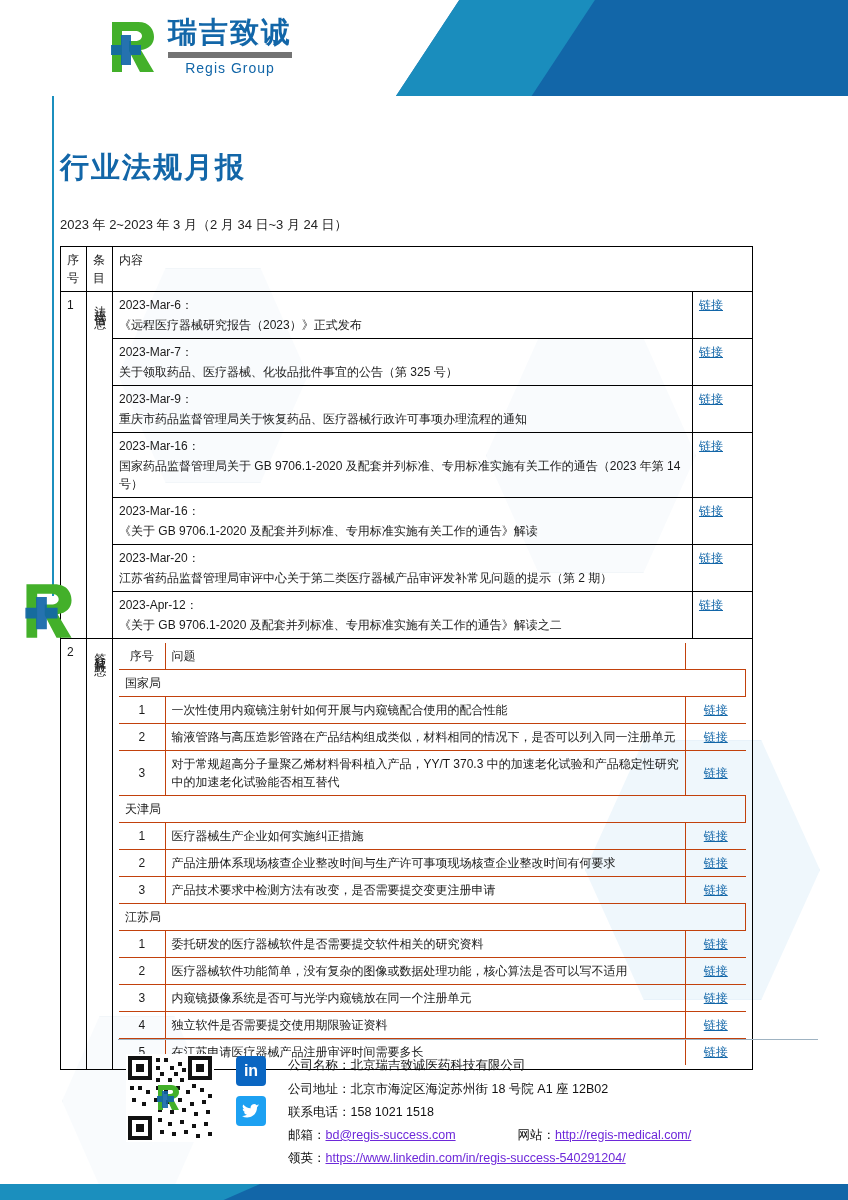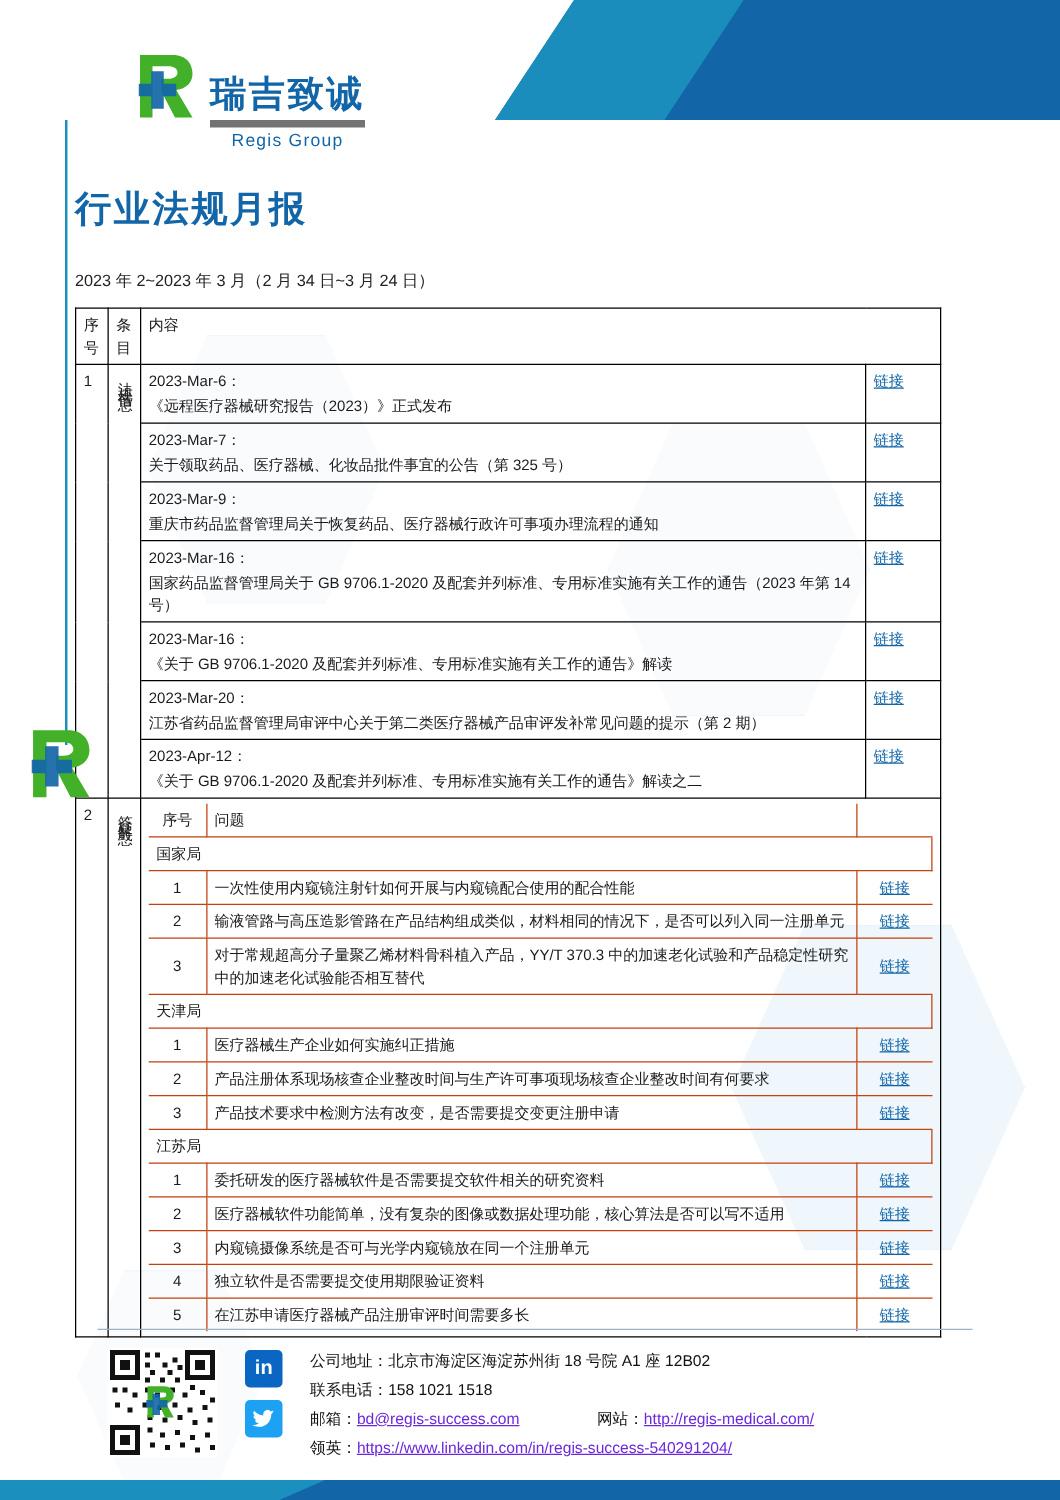--- a/index.html
+++ b/index.html
@@ -59,21 +59,21 @@
     position: absolute;
     left: 108px; top: 18px;
     display: flex;
     align-items: center;
     gap: 10px;
   }
   .logo-mark {
     width: 50px; height: 54px;
     position: relative;
   }
-  .logo-text { line-height: 1; margin-top: 44px; }
+  .logo-text { line-height: 1; }
   .logo-cn {
     font-size: 29px;
     font-weight: bold;
     color: #1266a8;
     letter-spacing: 2px;
     font-family: "Liberation Sans", sans-serif;
   }
   .logo-en {
     font-size: 14px;
     color: #1266a8;
@@ -174,20 +174,21 @@
   .nb-top { border-top: none !important; }
   .nb-right { border-right: none !important; }
   .nb-bottom { border-bottom: none !important; }
 
   
   .footer {
     position: absolute;
     left: 0; bottom: 0;
     width: 848px;
     z-index: 2;
+    padding-left: 40px;
   }
   .footer-rule {
     width: 700px;
     margin-left: 78px;
     border-top: 1px solid #9fb3c2;
   }
   .footer-inner {
     display: flex;
     padding: 14px 0 14px 86px;
     gap: 22px;
@@ -510,20 +511,24 @@
     <div class="social">
       <div class="sq li">in</div>
       <div class="sq tw">
         <svg width="18" height="18" viewBox="0 0 24 24" fill="#fff" xmlns="http://www.w3.org/2000/svg">
           <path d="M23 4.9c-.8.4-1.7.6-2.6.8 1-.6 1.7-1.5 2-2.6-.9.5-1.9.9-2.9 1.1a4.6 4.6 0 0 0-7.9 4.2C7.7 8.2 4.1 6.3 1.7 3.4a4.6 4.6 0 0 0 1.4 6.1c-.8 0-1.5-.2-2.1-.6 0 2.2 1.6 4.1 3.7 4.5-.7.2-1.4.2-2.1.1.6 1.9 2.3 3.2 4.3 3.2A9.2 9.2 0 0 1 0 18.6a13 13 0 0 0 7 2c8.4 0 13-7 13-13v-.6c.9-.6 1.6-1.4 2.2-2.3z"></path>
         </svg>
       </div>
     </div>
     <div class="fcontact">
       <div class="row">
+        <span>公司名称：</span>
+        <span>北京瑞吉致诚医药科技有限公司</span>
+      </div>
+      <div class="row">
         <span>公司地址：</span>
         <span>北京市海淀区海淀苏州街 18 号院 A1 座 12B02</span>
       </div>
       <div class="row">
         <span>联系电话：</span>
         <span>158 1021 1518</span>
       </div>
       <div class="row">
         <span>邮箱：</span>
         <a href="#">bd@regis-success.com</a>

